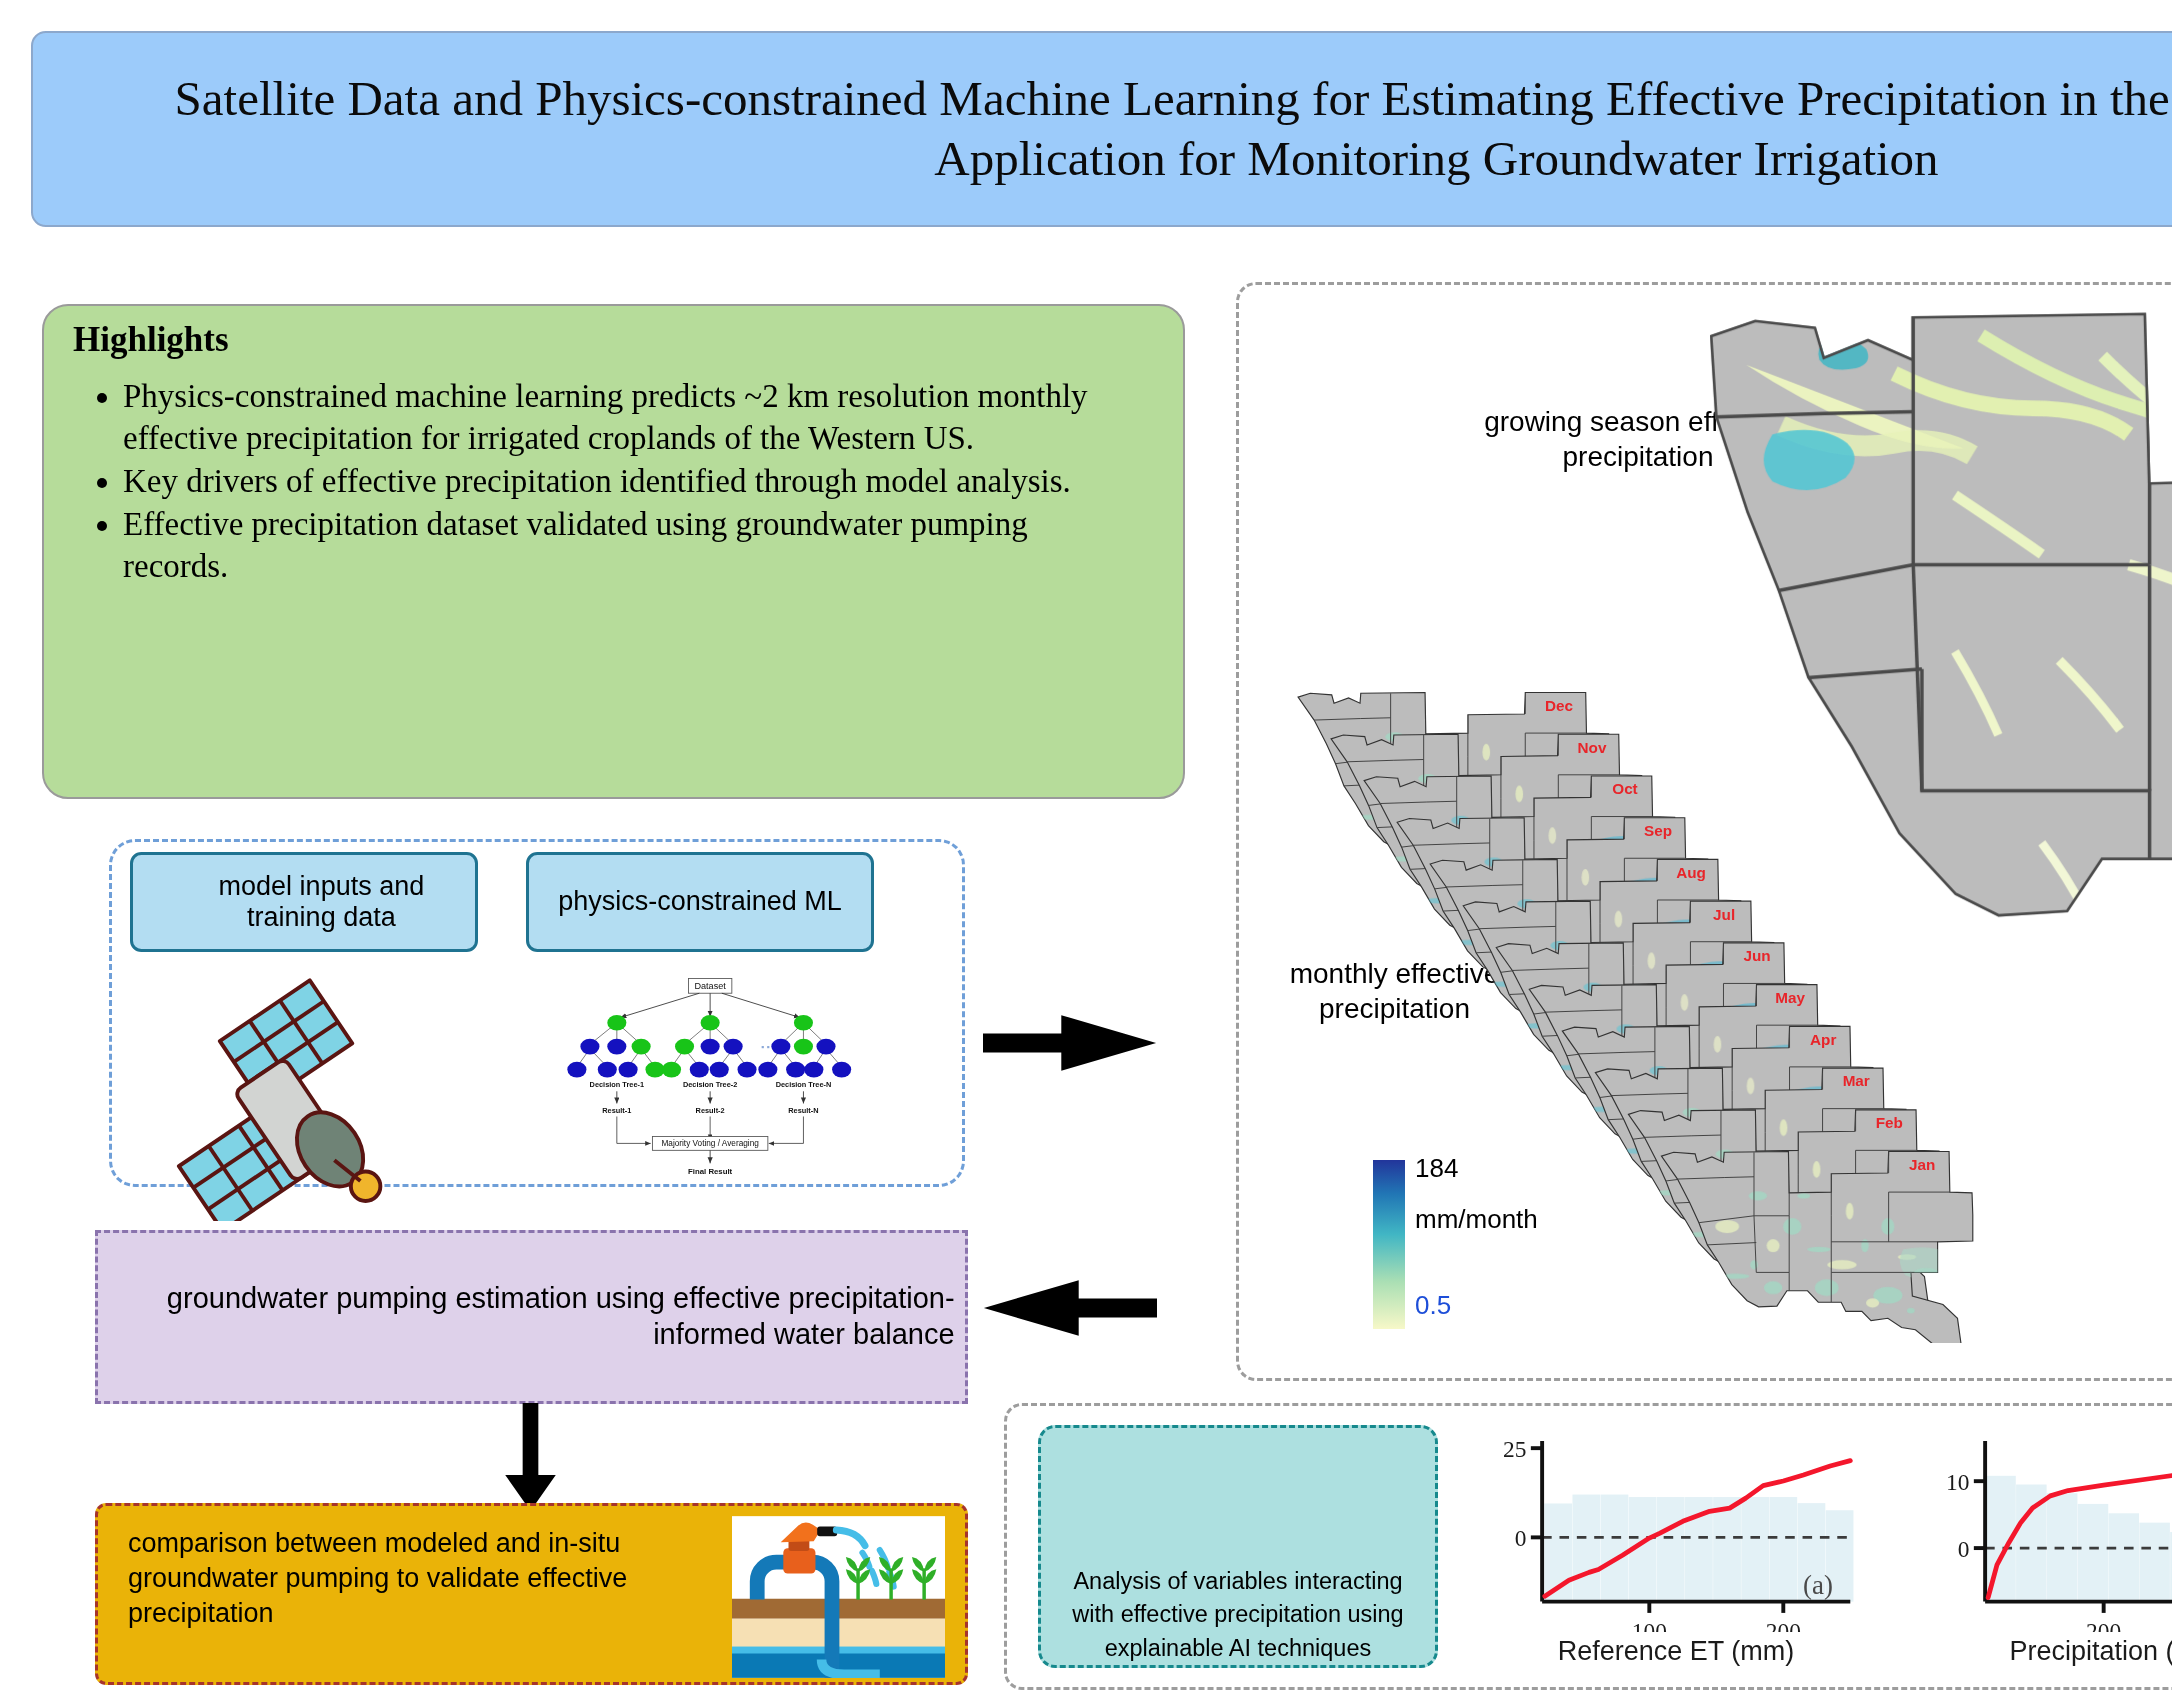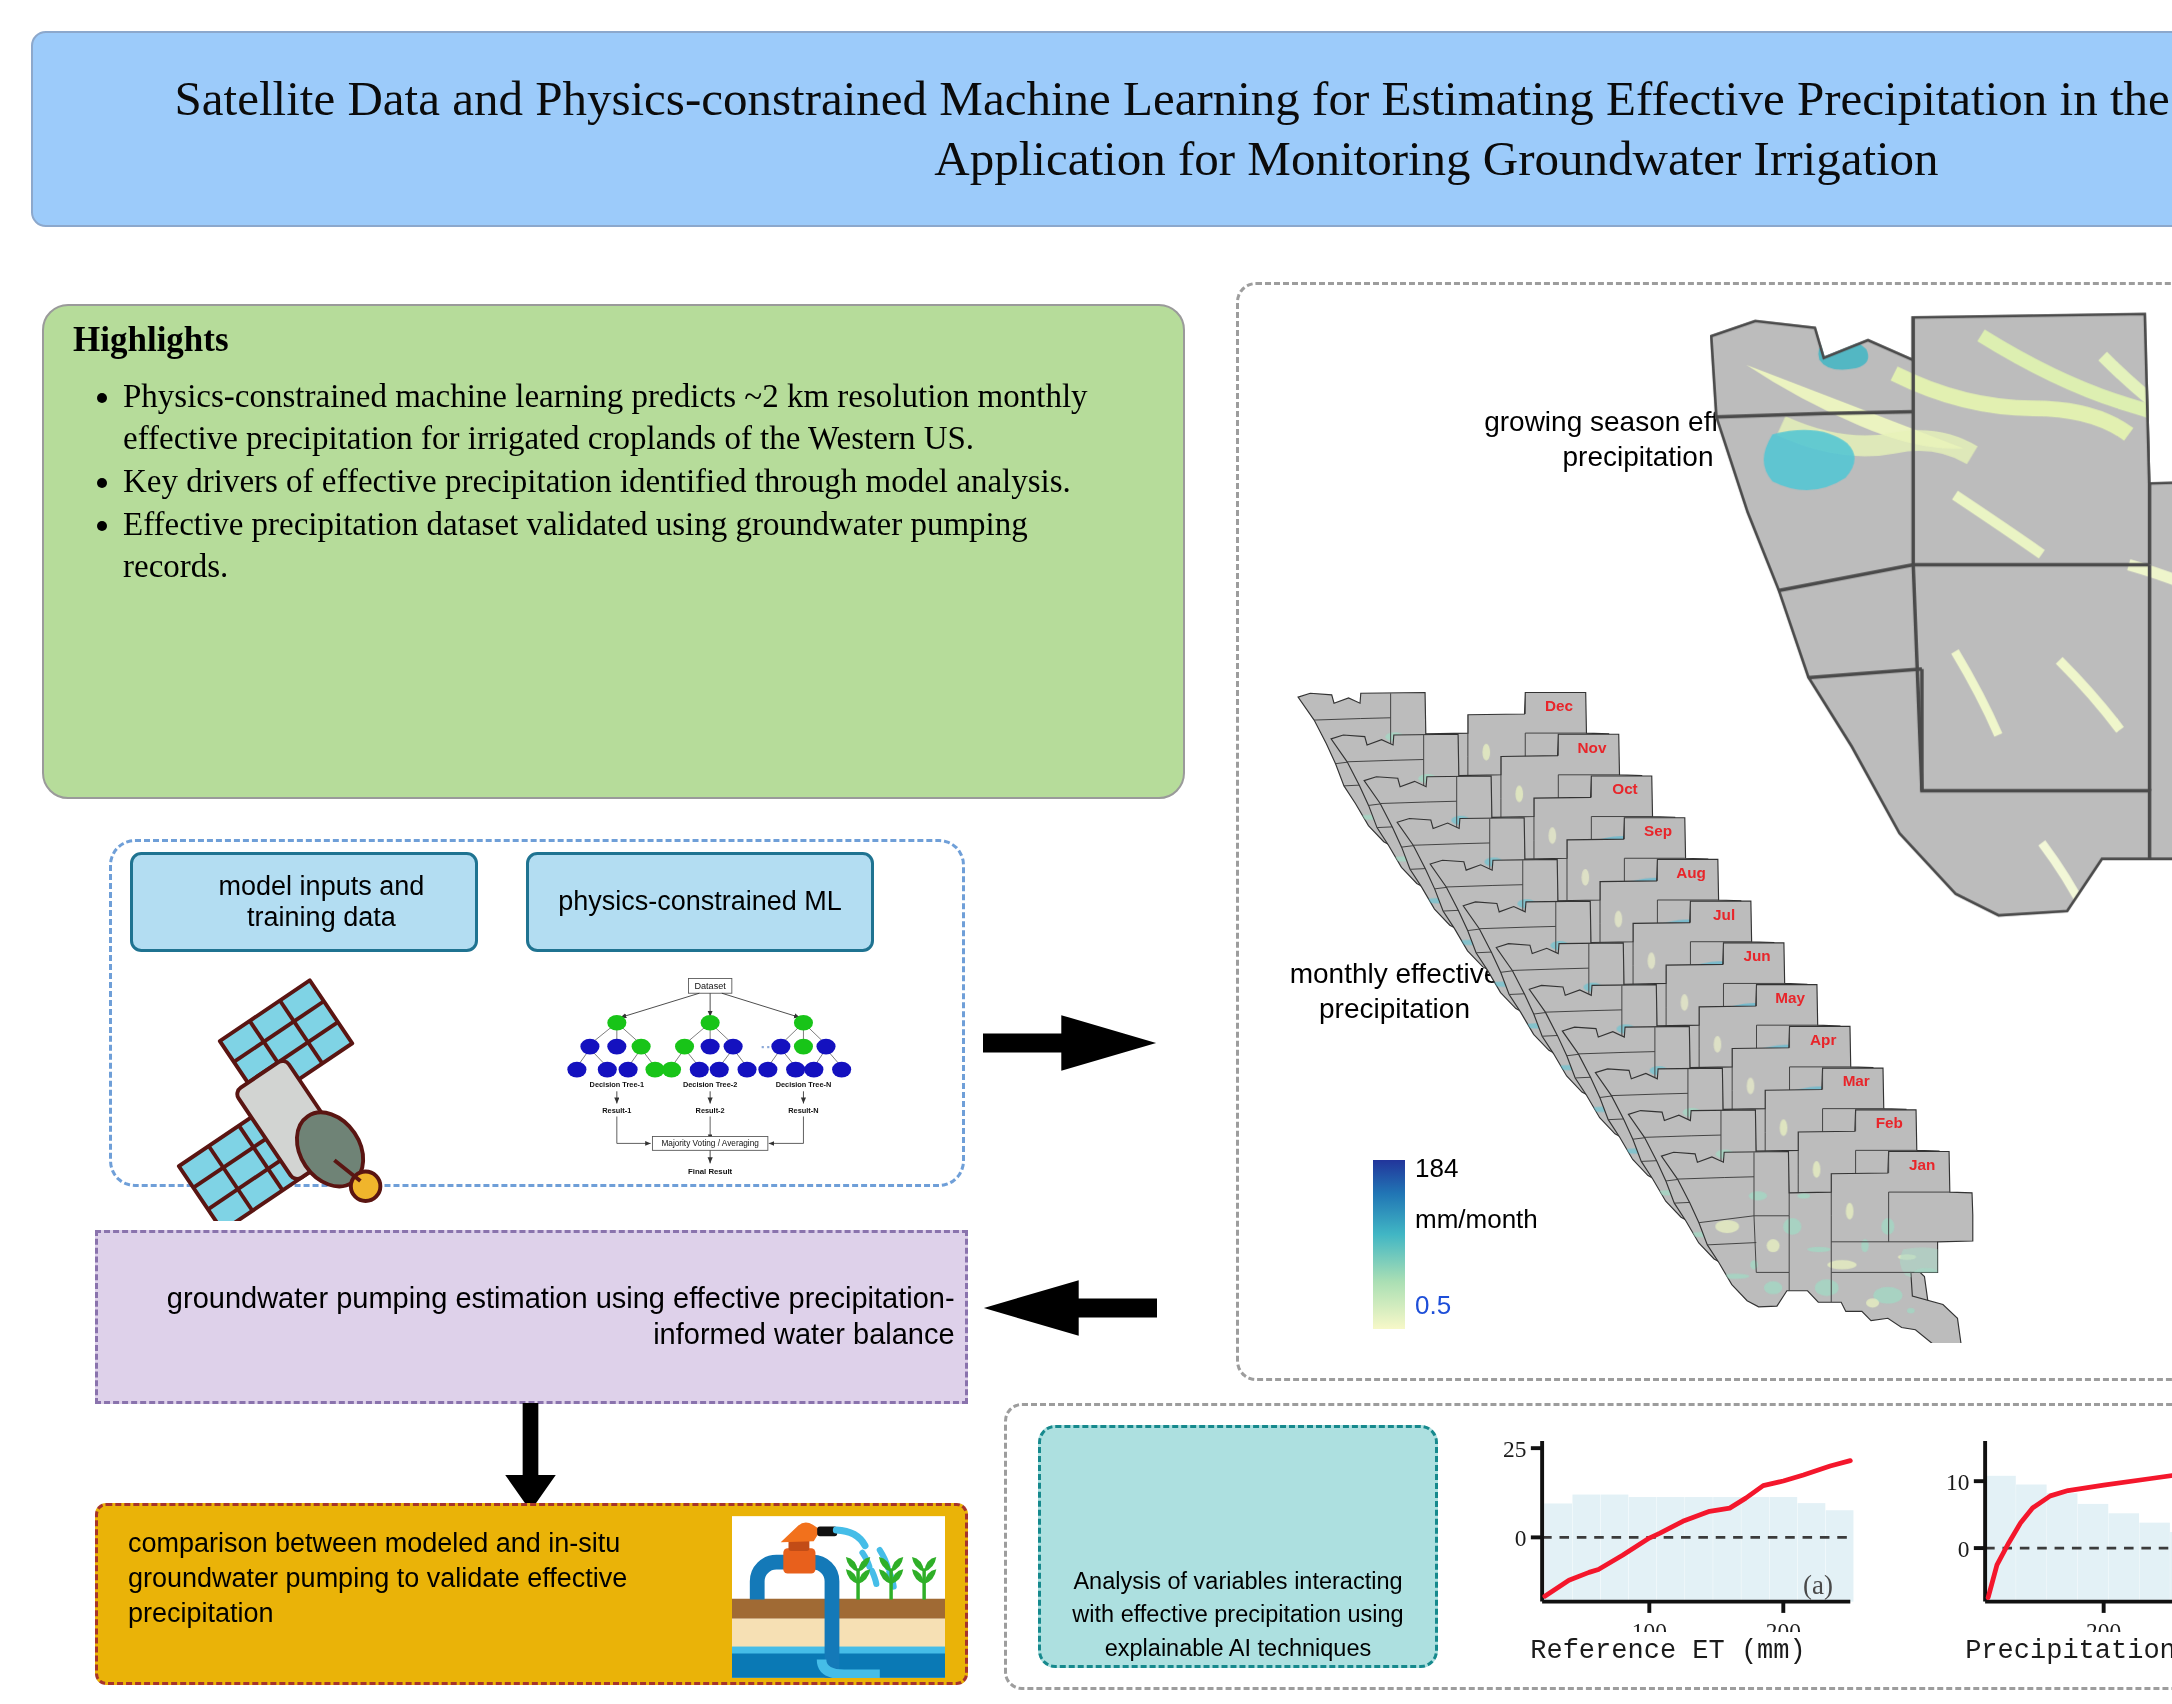--- a/index.html
+++ b/index.html
@@ -119,22 +119,22 @@
     box-sizing:border-box;display:flex;align-items:flex-end;justify-content:center;
     text-align:center;padding:0 11.3px;
   }
   #xai-text{font-size:23.5px;line-height:1.42;color:#000;}
 
   .plot{position:absolute;top:1428px;width:382px;height:252px;}
   #plot-a{left:1477px;}
   #plot-e{left:1920px;}
   .plot svg{display:block;}
   .plot-xlabel{
-    position:absolute;left:0;width:100%;top:208px;text-align:center;
-    font-family:Liberation Mono, monospace;font-size:27px;color:#1b1b1b;
+    position:absolute;left:8px;width:100%;top:208px;text-align:center;
+    font-family:Liberation Sans, sans-serif;font-size:27px;color:#1b1b1b;
   }
 </style>
 </head>
 <body>
 
 <div class="abs" id="title-banner">
   <div id="title-text">Satellite Data and Physics-constrained Machine Learning for Estimating Effective Precipitation in the Western United States and Application for Monitoring Groundwater Irrigation</div>
 </div>
 
 <div class="abs" id="highlights-box">

